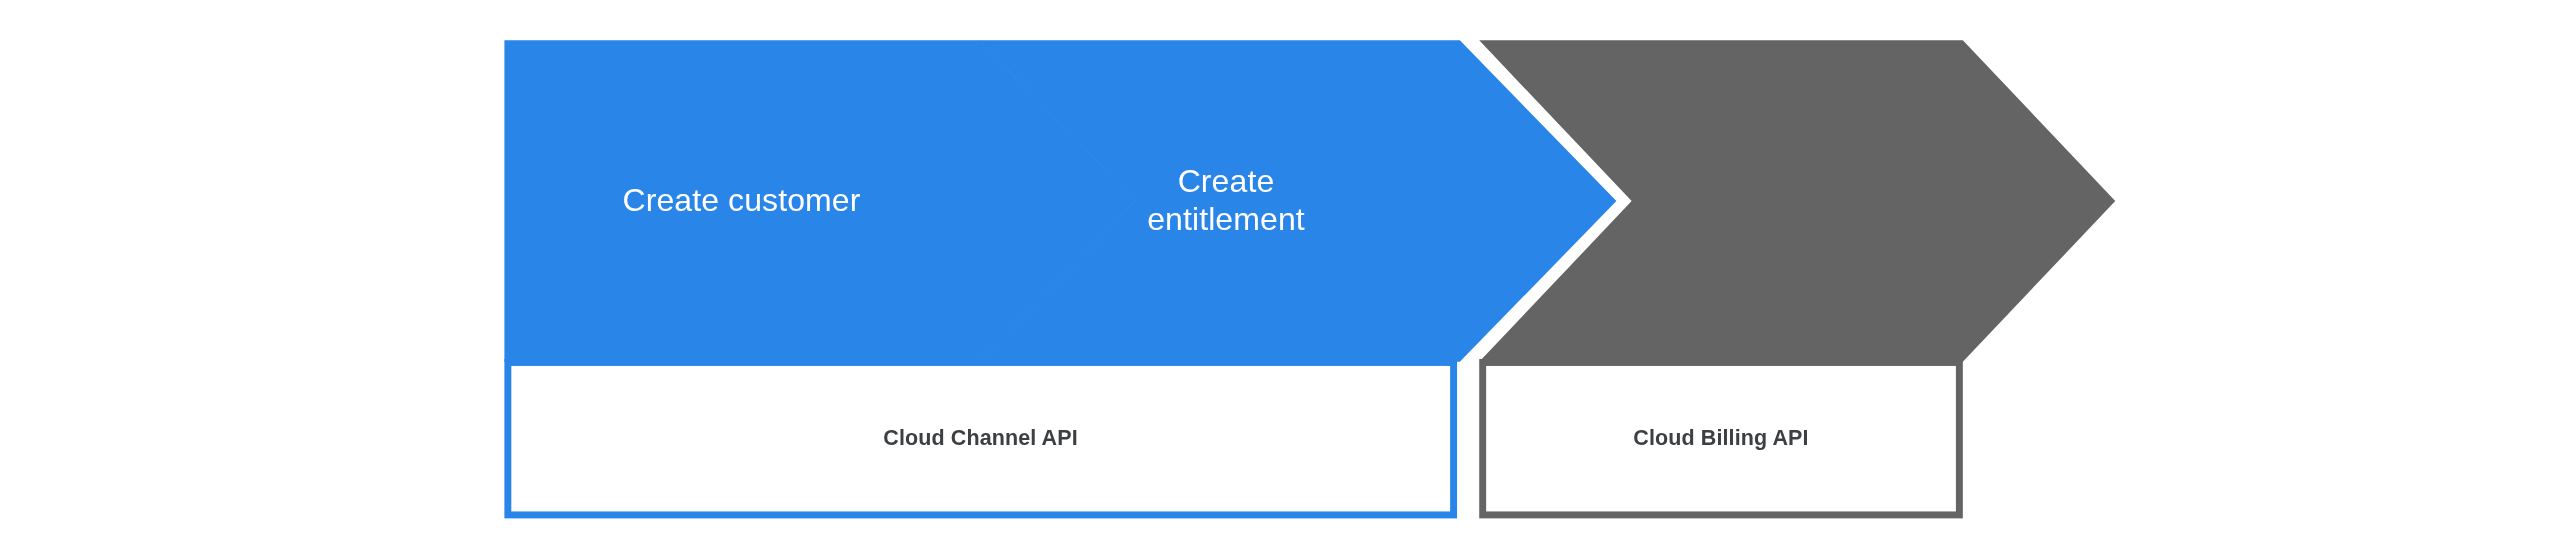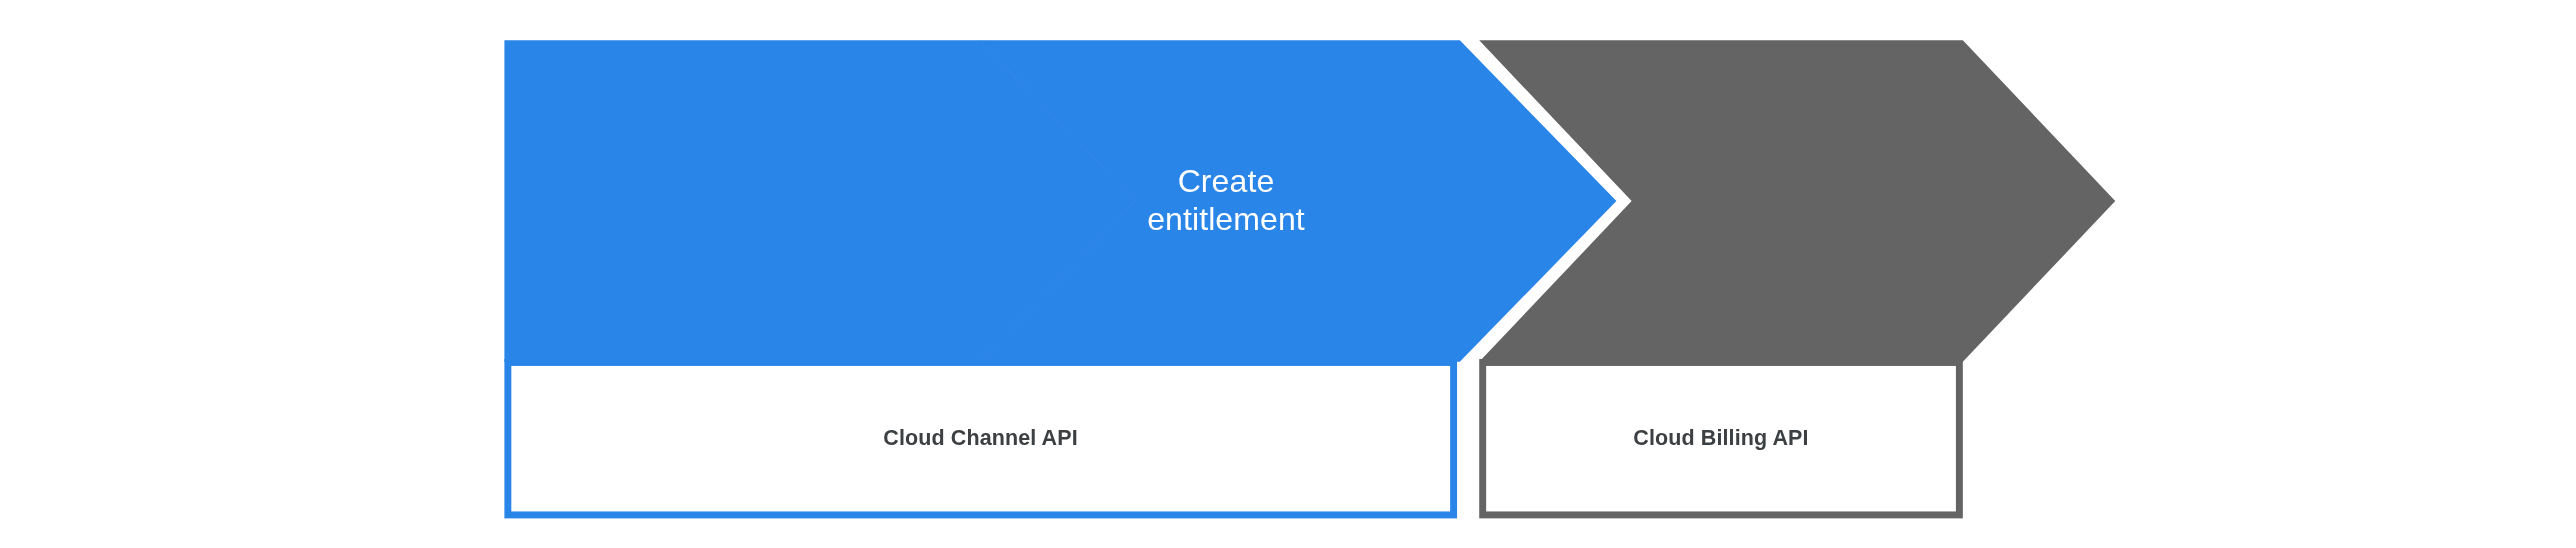--- a/index.html
+++ b/index.html
@@ -74,20 +74,21 @@
 
     <polygon points="1413,58 2107,58 2333,290 2107,522 1413,522 1639,290" fill="#2a85e8"></polygon>
 
     <polygon points="728,58 1414,58 1640,290 1414,522 728,522" fill="#2a85e8"></polygon>
 
     <rect x="733" y="523" width="1365" height="220" fill="#ffffff" stroke="#2a85e8" stroke-width="10"></rect>
 
     <rect x="2140" y="523" width="688" height="220" fill="#ffffff" stroke="#646464" stroke-width="10"></rect>
   </svg>
 
+  <div class="chev-label" id="chev-1-label">Create customer</div>
 
   <div class="chev-label" id="chev-2-label">Create
 entitlement</div>
 
 
   <div class="box-label" id="box-1-label">Cloud Channel API</div>
 
   <div class="box-label" id="box-2-label">Cloud Billing API</div>
 
 </div>

